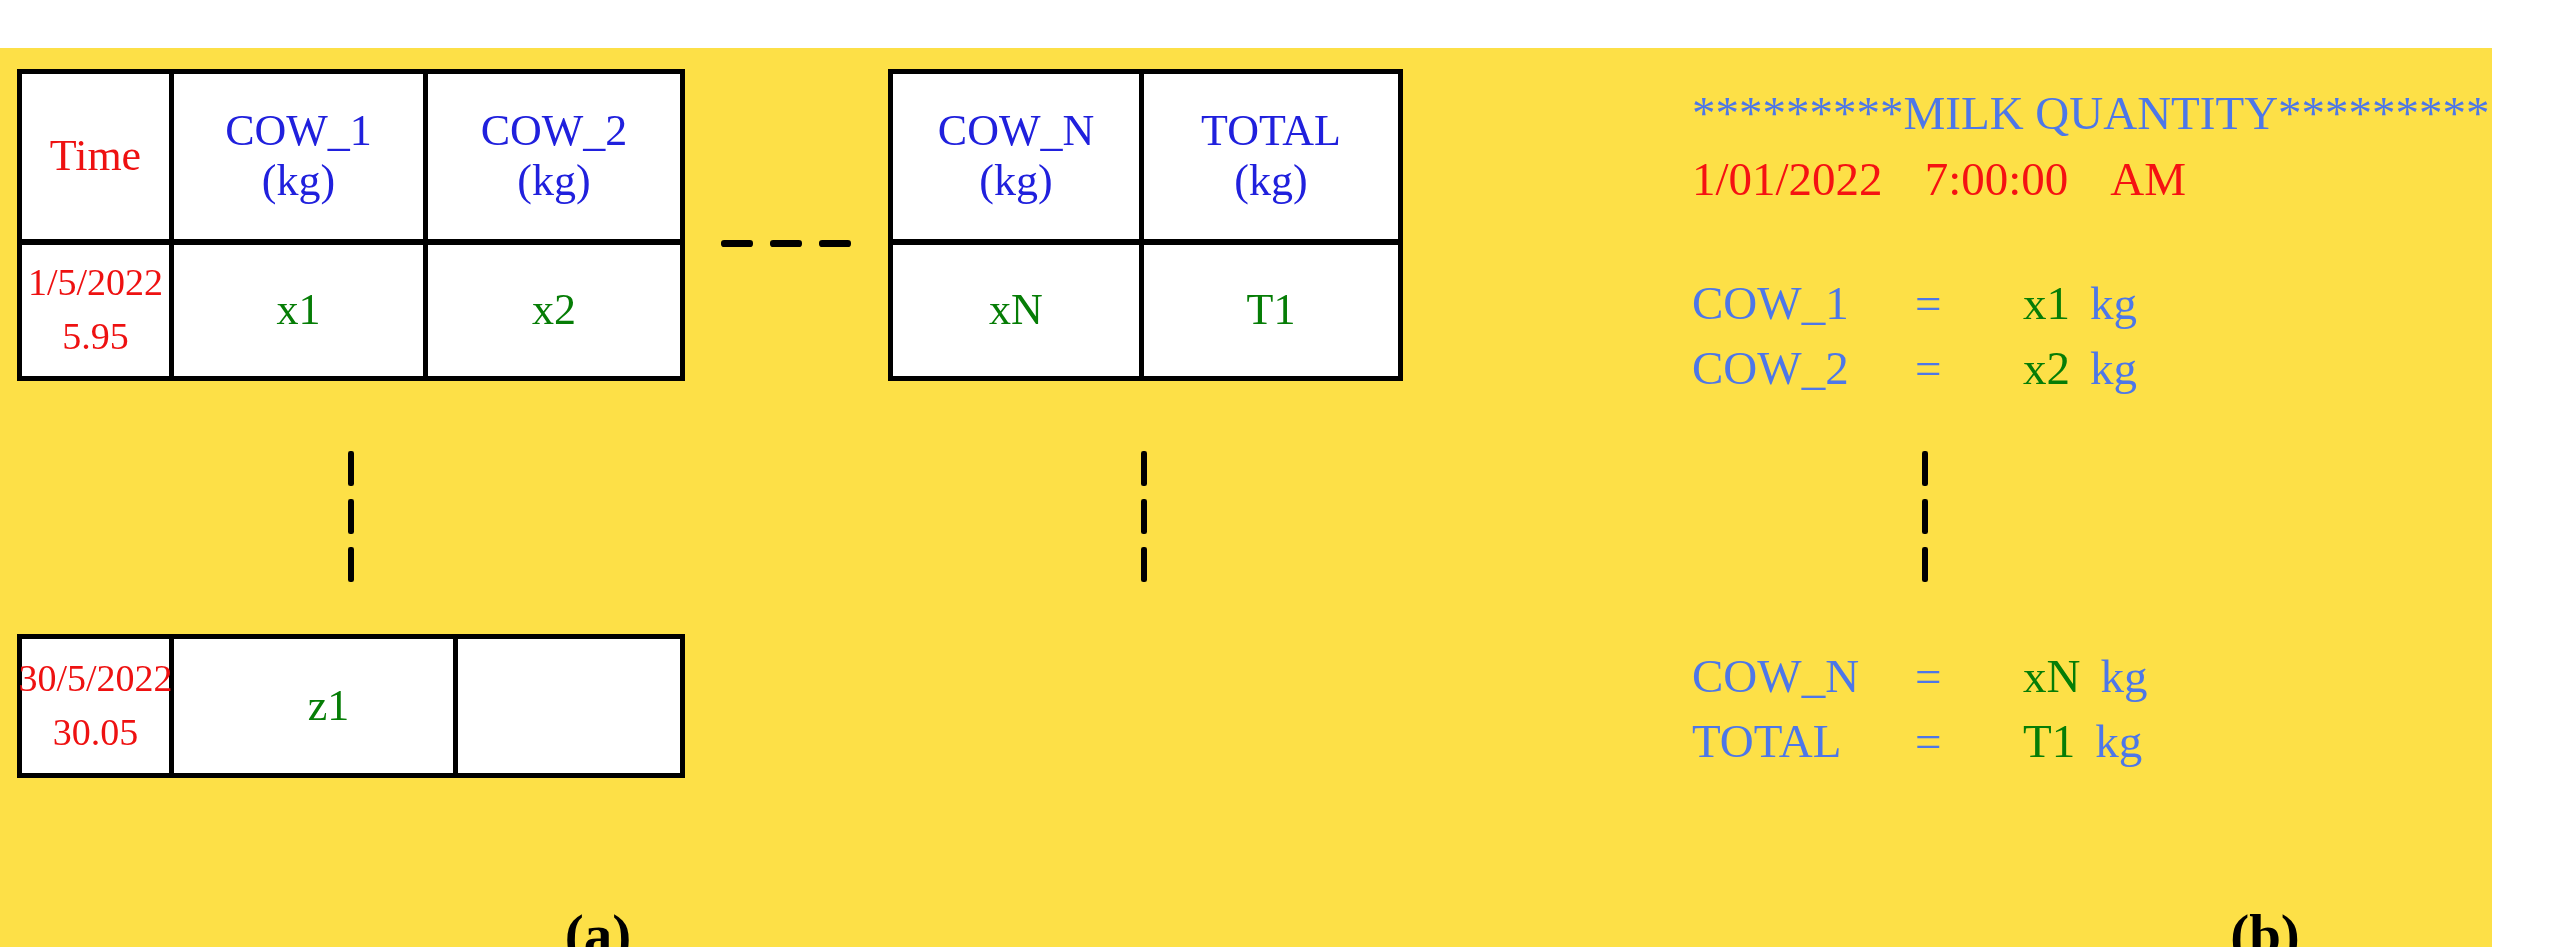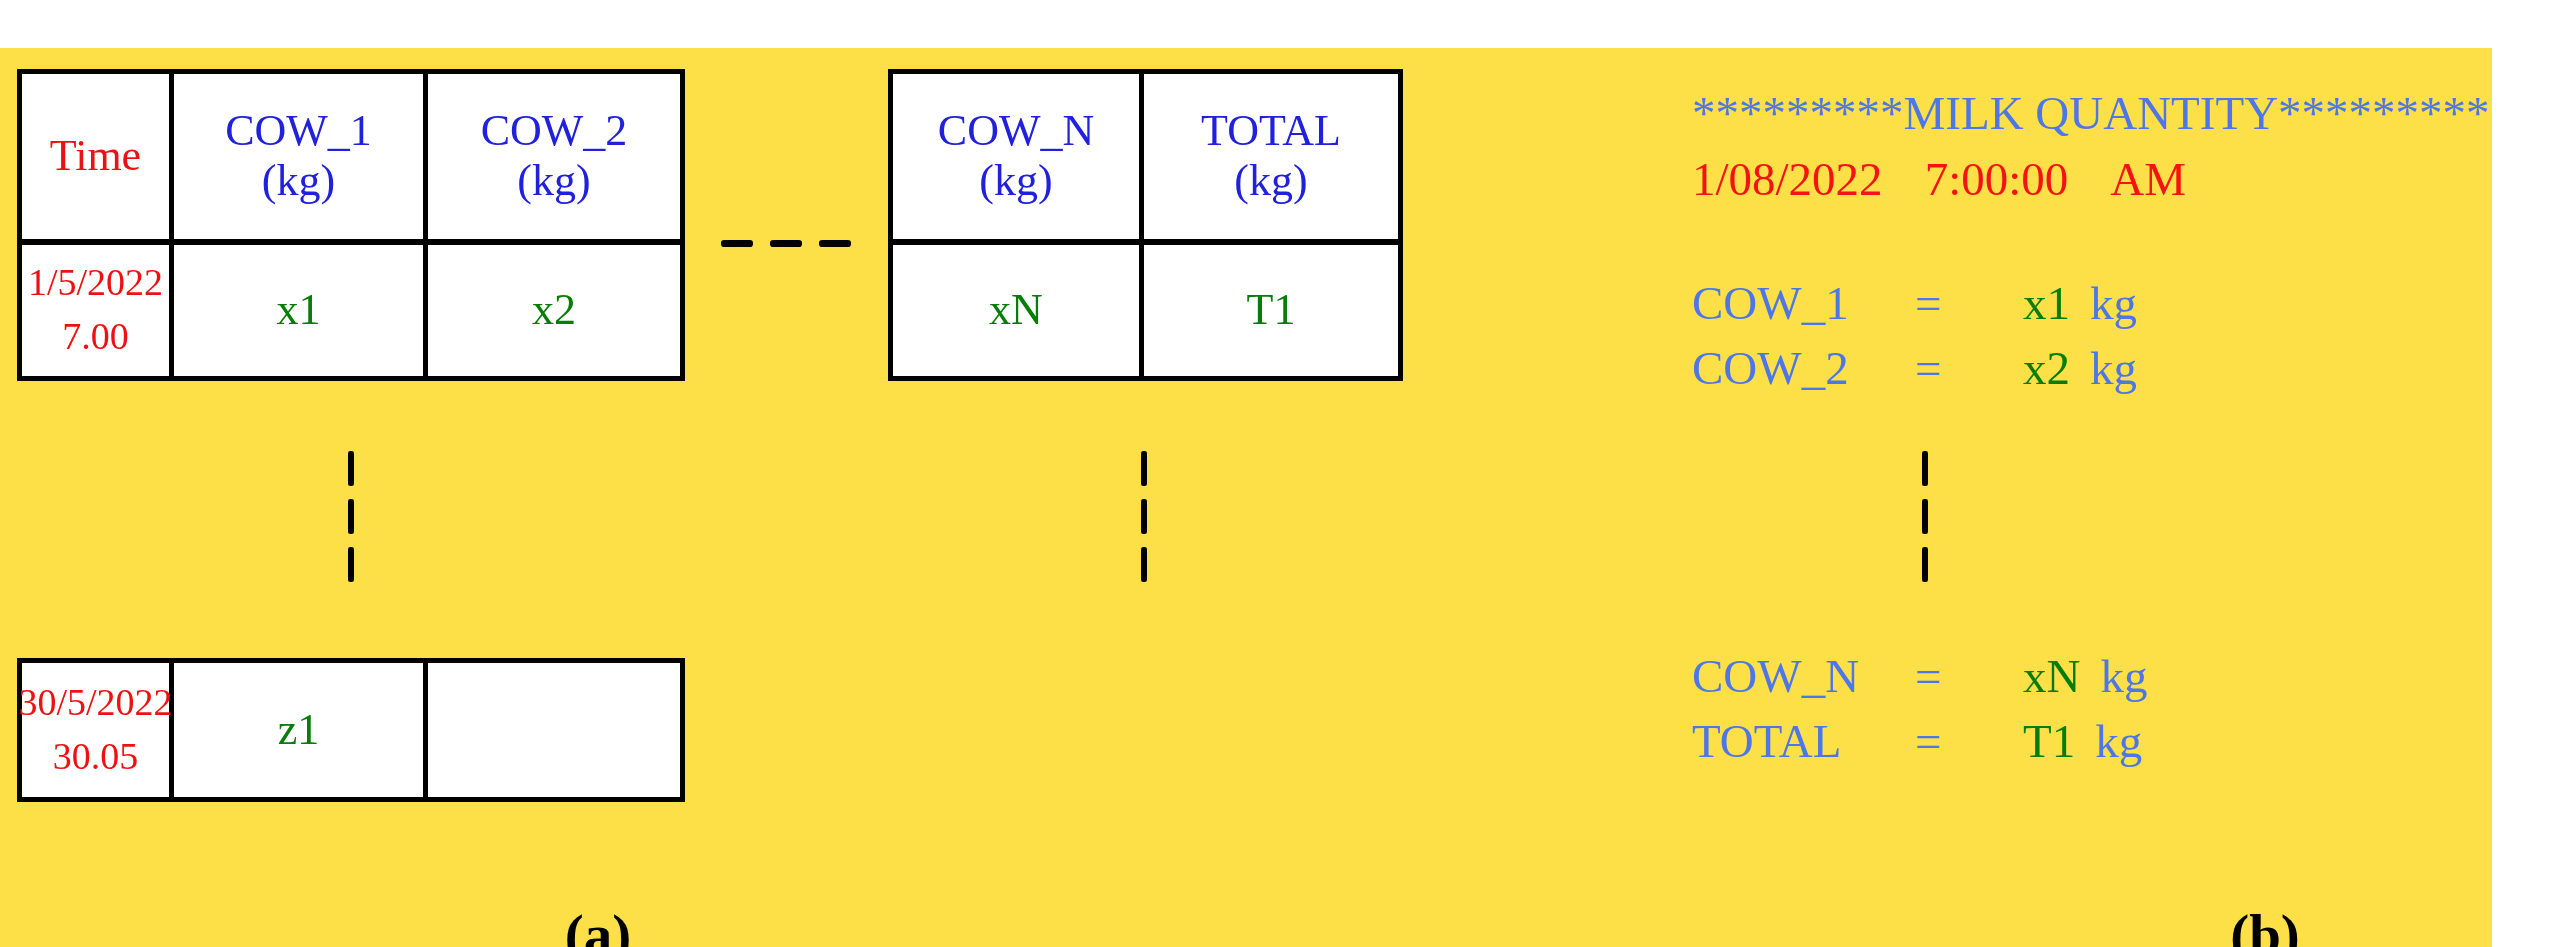--- a/index.html
+++ b/index.html
@@ -48,21 +48,21 @@
     <div class="cell hdr br bb">
       <span>COW_1</span>
       <span>(kg)</span>
     </div>
     <div class="cell hdr bb">
       <span>COW_2</span>
       <span>(kg)</span>
     </div>
     <div class="cell datecell br">
       <span>1/5/2022</span>
-      <span>7.00</span>
+      <span>5.95</span>
     </div>
     <div class="cell val br">
       <span>x1</span>
     </div>
     <div class="cell val">
       <span>x2</span>
     </div>
   </div>
 
   <div class="hdash" style="left:721px;top:192px;">
@@ -93,38 +93,38 @@
     <i></i>
     <i></i>
     <i></i>
   </div>
   <div class="vdash" style="left:1141px;top:403px;">
     <i></i>
     <i></i>
     <i></i>
   </div>
 
-  <div class="tbl" style="left:17px;top:610px;width:668px;height:144px;
-       grid-template-columns:152px 254px 1fr;grid-template-rows:1fr;">
+  <div class="tbl" style="left:17px;top:586px;width:668px;height:144px;
+       grid-template-columns:152px 254px 1fr;grid-template-rows:1fr;gap:30px;">
     <div class="cell datecell br">
       <span>30/5/2022</span>
       <span>30.05</span>
     </div>
     <div class="cell val br">
       <span>z1</span>
     </div>
   </div>
 
 
   <div class="cap" style="left:514px;">(a)</div>
 
   <div class="btitle">*********MILK QUANTITY*********</div>
 
   <div class="bstamp">
-    <span>1/08/2022</span>
+    <span>1/01/2022</span>
     <span>7:00:00</span>
     <span>AM</span>
   </div>
 
   <div class="bline" style="top:228px;">
     <span>COW_1</span>
     <span>=</span>
     <span><span class="bval">x1</span><span class="bunit">kg</span></span>
   </div>
 

